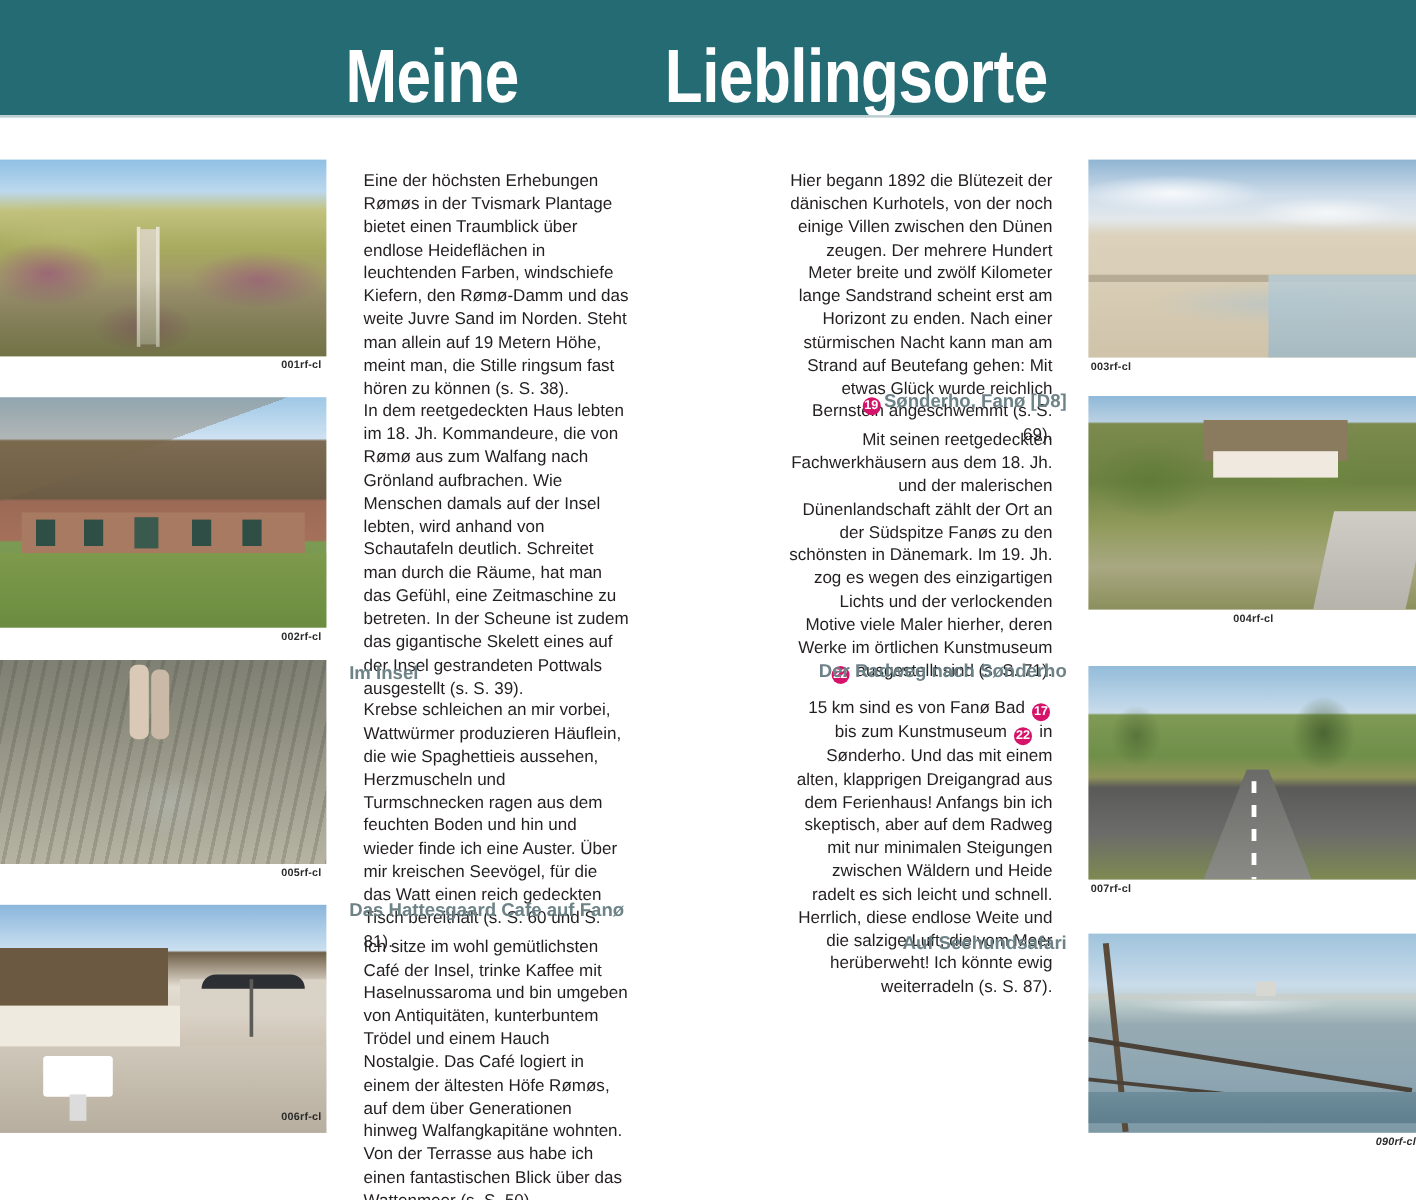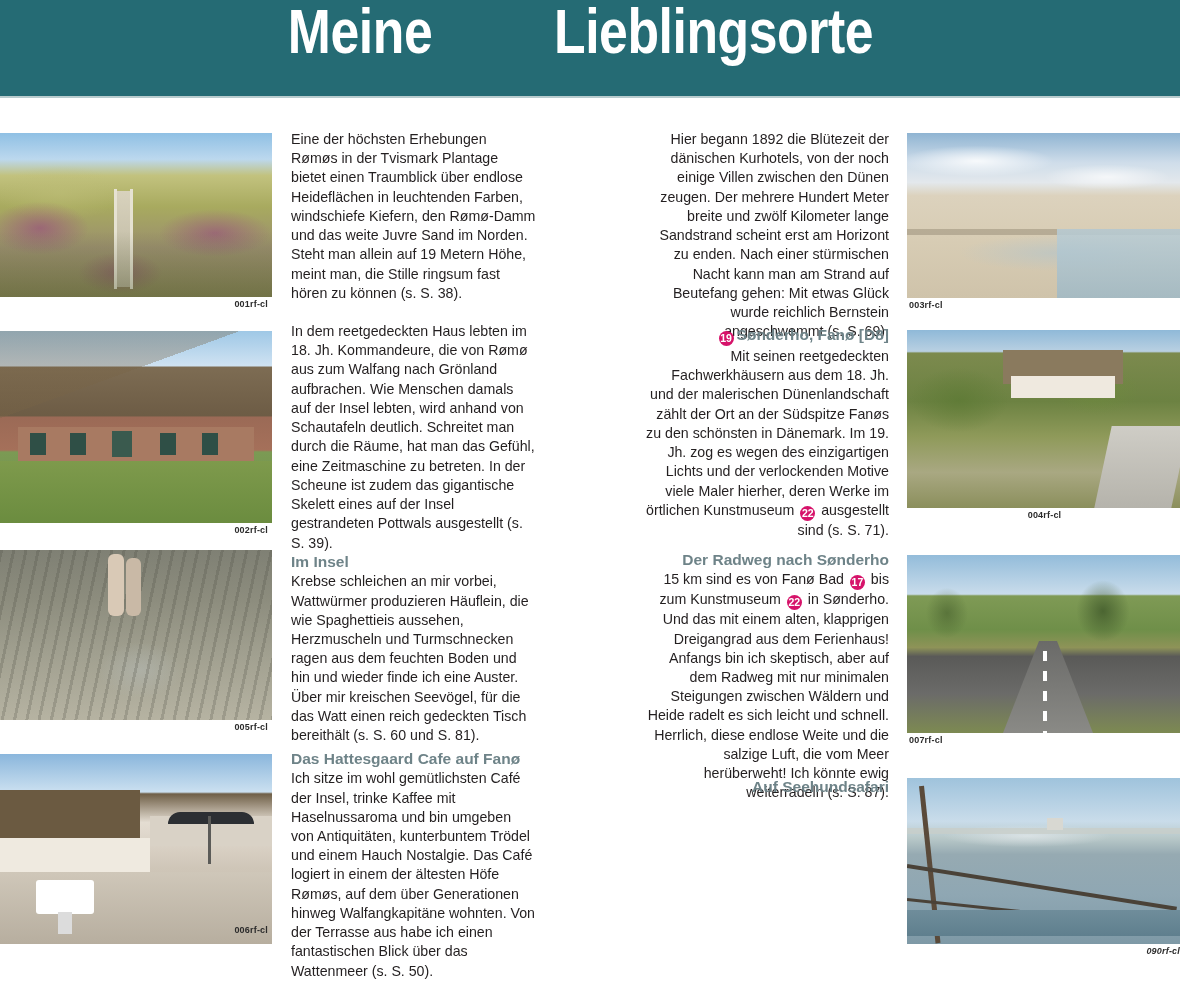--- a/index.html
+++ b/index.html
@@ -11,21 +11,21 @@
     position:relative;
   }
 
   
   .header{
     position:absolute;left:0;top:0;width:1180px;height:96px;
     background:#256b74;
   }
   .header-inner{
     position:absolute;left:0;top:0;width:1180px;height:96px;
-    display:flex;align-items:flex-start;justify-content:center;gap:70px;
+    display:flex;align-items:flex-end;justify-content:center;gap:70px;
   }
   .header-word{
     color:#ffffff;
     font-family:"Liberation Sans Narrow","Liberation Sans",sans-serif;
     font-weight:700;
     font-size:63px;
     letter-spacing:-0.5px;
     line-height:1;
     transform:scaleX(.82);
     transform-origin:center;
@@ -56,21 +56,21 @@
   .entry.left{left:291px;text-align:left;}
   .entry.right{right:291px;text-align:right;}
 
   .entry h3{
     margin:0 0 1px 0;
     font-family:"Liberation Sans Narrow","Liberation Sans",sans-serif;
     font-size:15.5px;font-weight:700;color:#6e8388;
     line-height:1.18;letter-spacing:0px;
   }
   .entry p{
-    margin:0;
+    margin:12px;
     font-family:"Liberation Sans Narrow","Liberation Sans",sans-serif;
     font-size:14.2px;line-height:1.355;color:#231f20;
     letter-spacing:0px;
     hyphens:none;
   }
   .badge{
     display:inline-block;
     width:15px;height:15px;border-radius:50%;
     background:#d6136a;color:#ffffff;
     font-family:"Liberation Sans Narrow","Liberation Sans",sans-serif;

